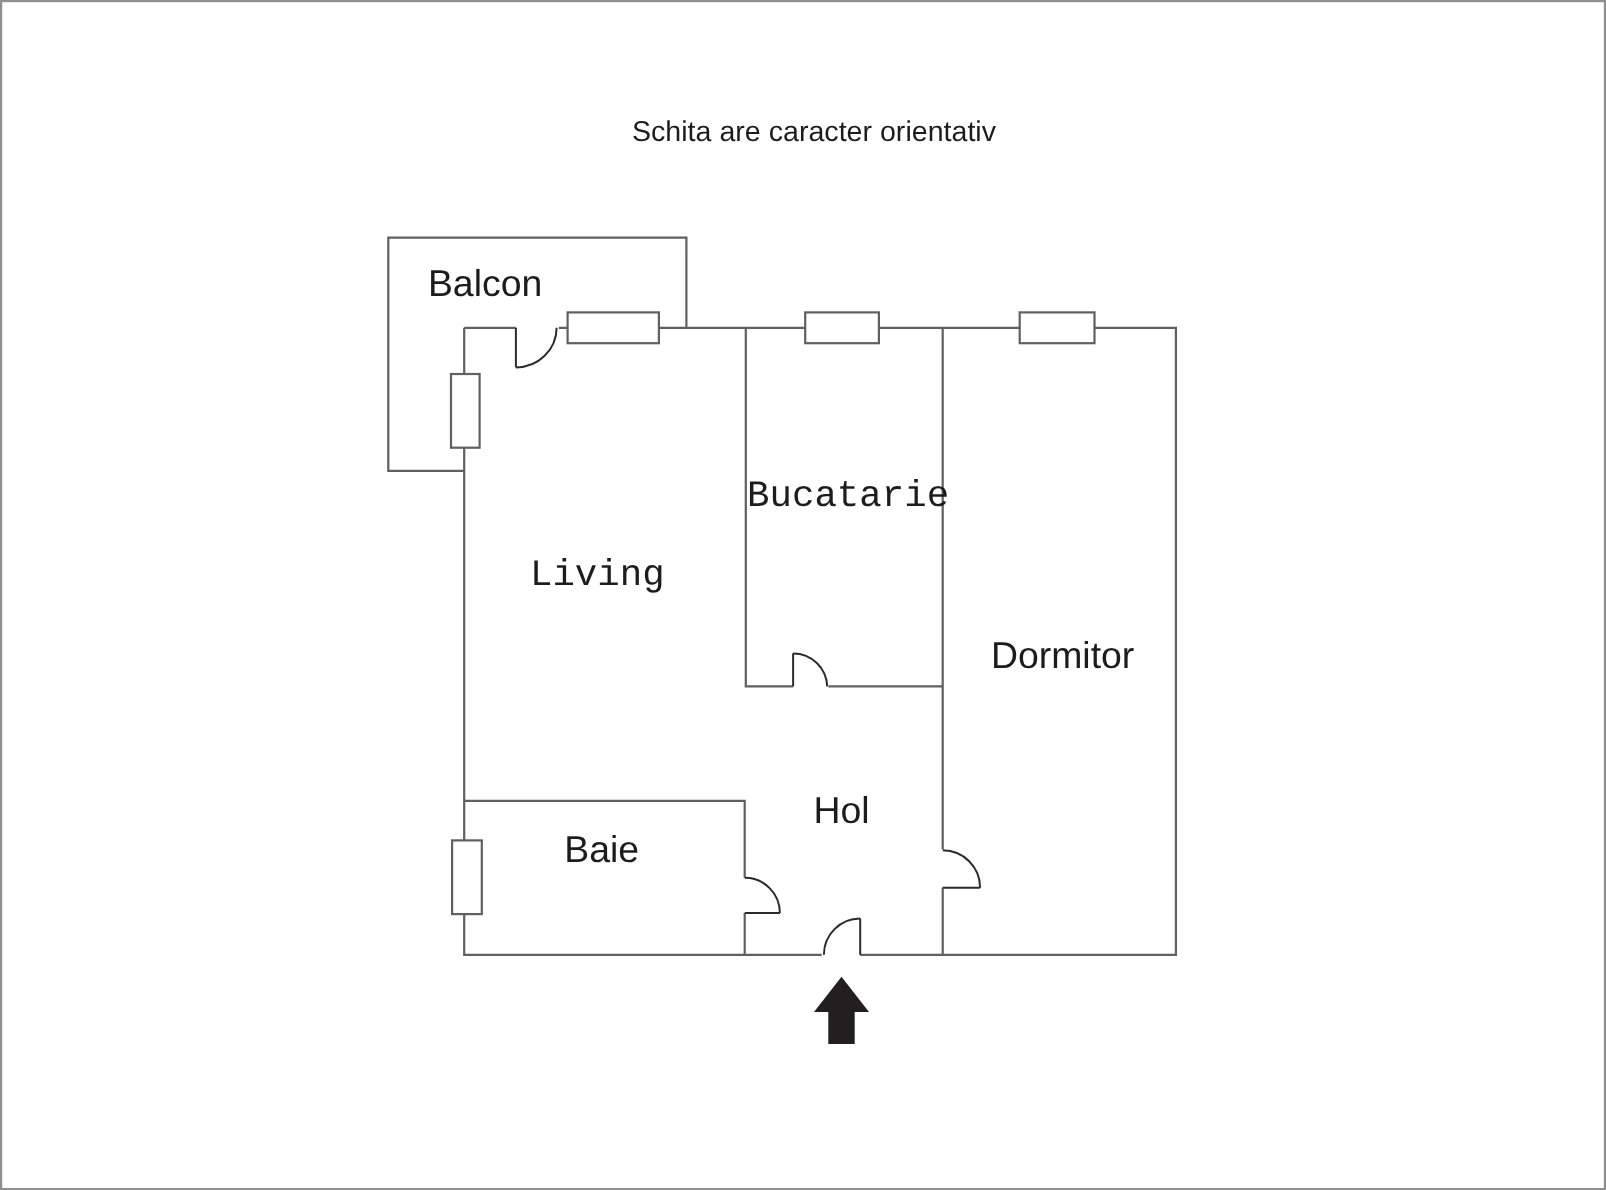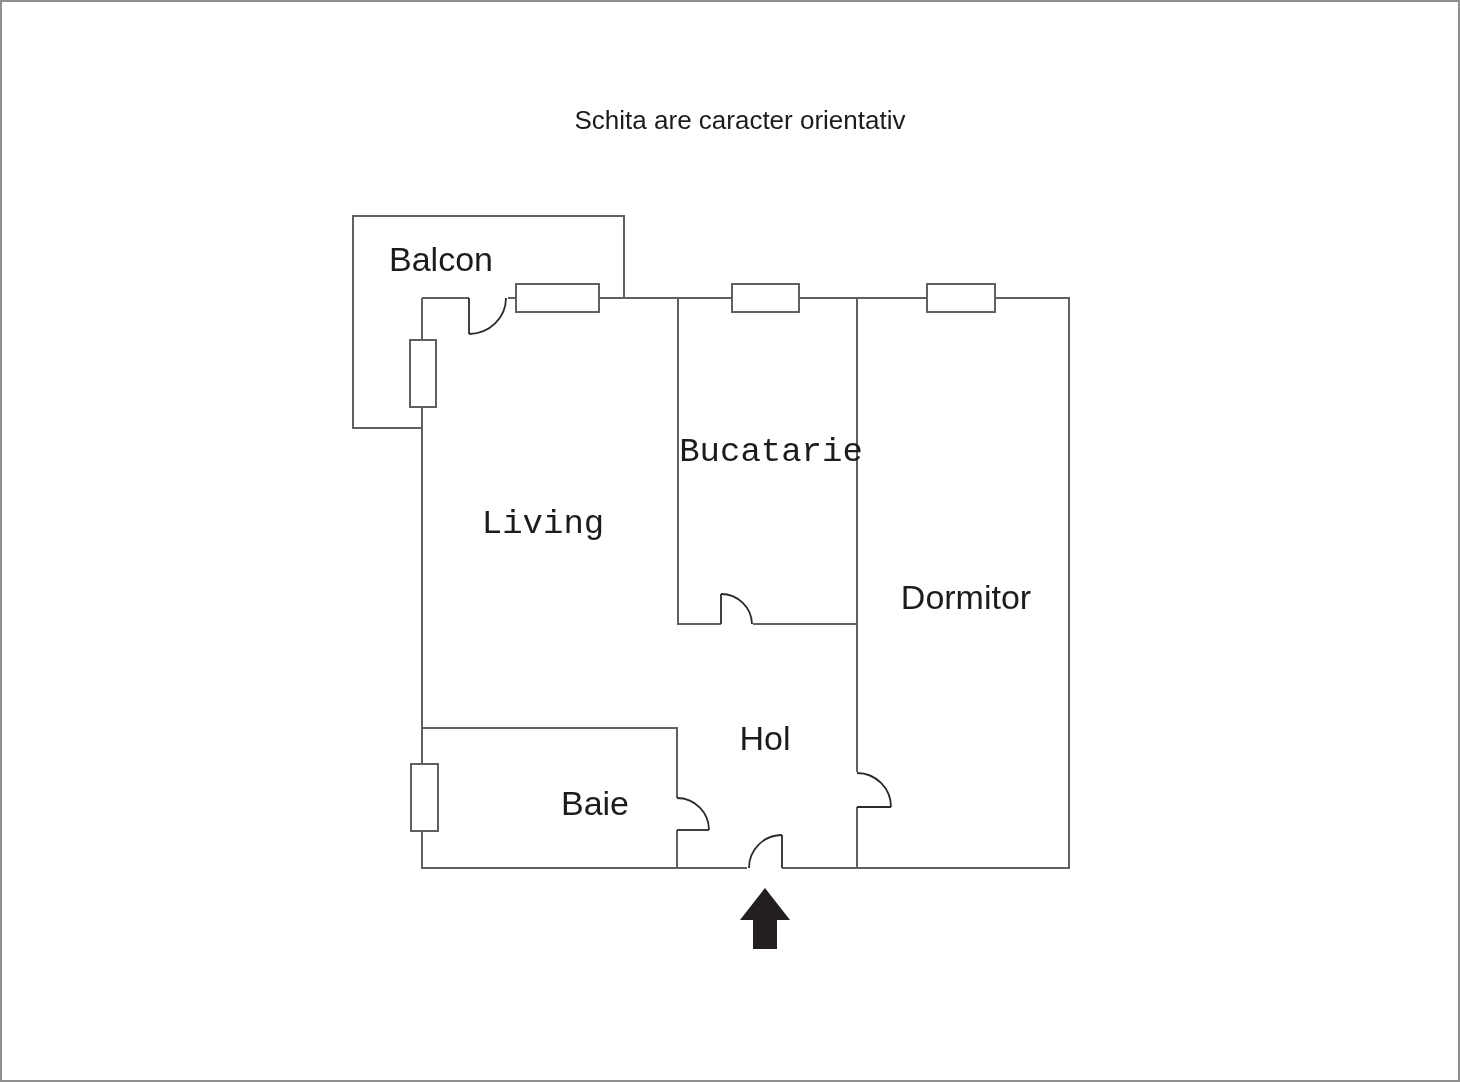--- a/index.html
+++ b/index.html
@@ -92,15 +92,15 @@
       <rect class="window" x="409" y="762" width="27" height="67"></rect>
     </g>
 
     <polygon class="arrow" points="763,886 788,918 775,918 775,947 751,947 751,918 738,918"></polygon>
   </svg>
 
   <div class="label" style="left:439px;top:257px;">Balcon</div>
   <div class="label" style="left:541px;top:522px;font-family:Liberation Mono, monospace;">Living</div>
   <div class="label" style="left:769px;top:450px;font-family:Liberation Mono, monospace;">Bucatarie</div>
   <div class="label" style="left:964px;top:595px;">Dormitor</div>
-  <div class="label" style="left:545px;top:801px;margin-left:48px;">Baie</div>
+  <div class="label" style="left:545px;top:771px;">Baie</div>
   <div class="label" style="left:763px;top:736px;">Hol</div>
 </div>
 
 </body></html>

